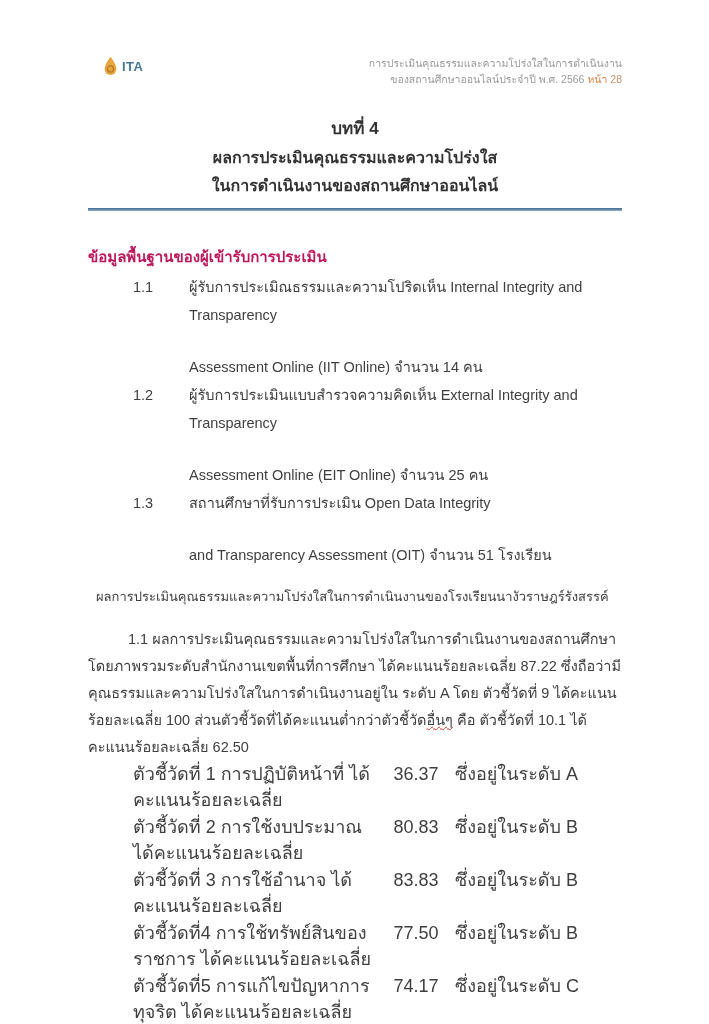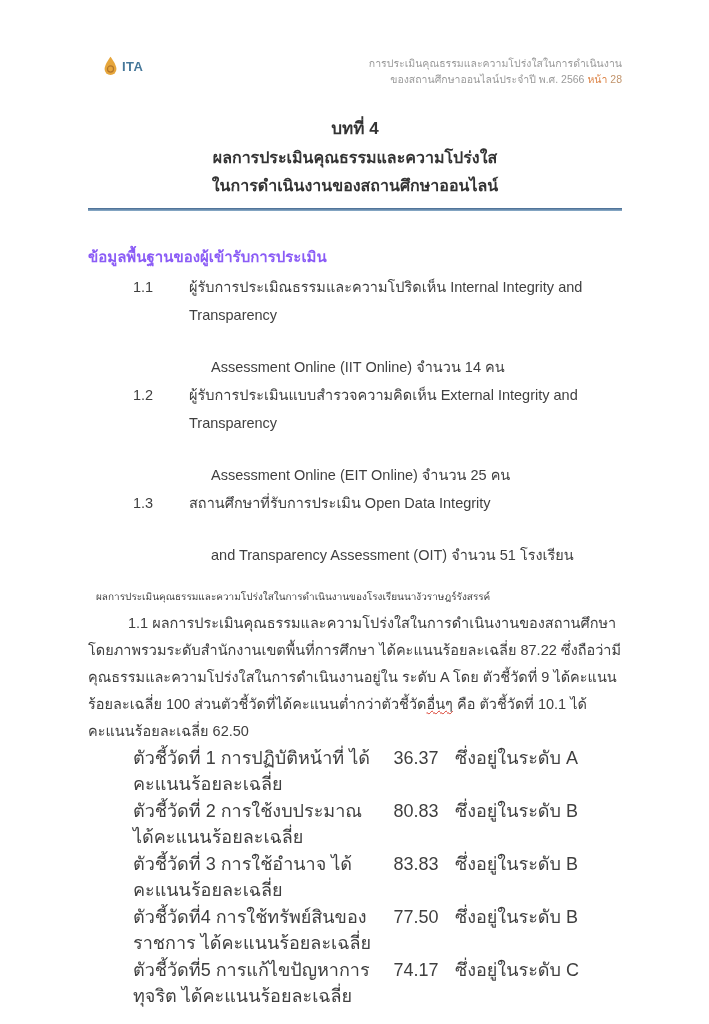--- a/index.html
+++ b/index.html
@@ -20,28 +20,28 @@
   .logo-text{font-size:13px;font-weight:700;color:#46789a;letter-spacing:.5px;}
   .header-right{text-align:right;font-size:10.5px;line-height:1.55;color:#9a9a9a;}
   .page-label{color:#dd8447;}
   .page-num{color:#c1946c;}
   
   .title-block{text-align:center;margin-top:26px;font-weight:700;color:#333;}
   .chapter{font-size:17px;line-height:30px;}
   .title-line{font-size:16px;line-height:28px;}
   .divider{margin-top:8px;height:3px;border:none;background:linear-gradient(#44688f,#8fb0cc);}
   
-  .section-heading{margin-top:34px;font-size:15px;font-weight:700;color:#8b5cf6;}
+  .section-heading{margin-top:34px;font-size:15px;font-weight:700;color:#be185d;}
   .basics-list{margin-top:4px;}
   .basics-item{margin-left:45px;display:grid;grid-template-columns:32px 1fr;font-size:14.5px;line-height:28px;gap:24px;}
   .item-num{grid-column:1;grid-row:1;}
   .item-line1{grid-column:2;grid-row:1;}
-  .item-line2{grid-column:2;grid-row:2;margin-left:22px;}
+  .item-line2{grid-column:2;grid-row:2;}
   
-  .intro{margin:14px 0 0 8px;font-size:10px;line-height:27px;}
+  .intro{margin:14px 0 16px 8px;font-size:13px;line-height:27px;}
   .para{margin:0;font-size:14.5px;line-height:27px;text-align:left;}
   .para.indent{text-indent:40px;}
   .misspell{text-decoration:underline wavy #d83a2b 1px;text-decoration-skip-ink:none;}
   
   .ind-rows{margin-left:45px;}
   .ind-row{display:grid;grid-template-columns:1fr 78px 167px;font-size:18px;line-height:26.5px;}
   .ind-score{text-align:center;}
   .ind-level{white-space:pre-wrap;}
 </style>
 </head>

